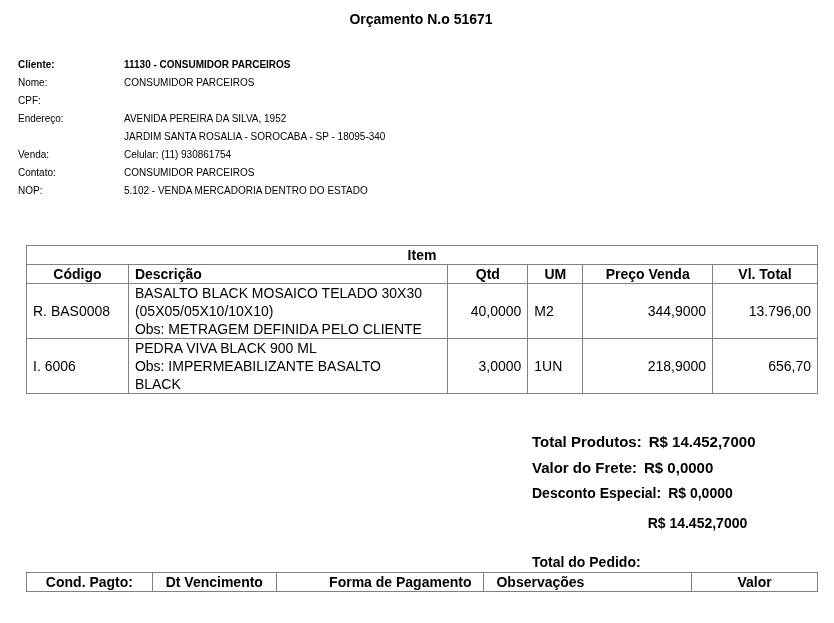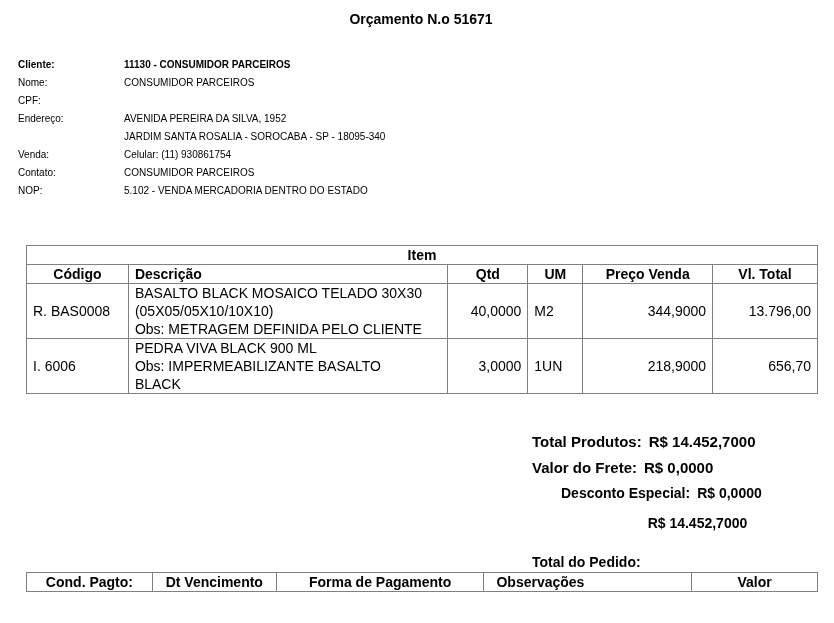--- a/index.html
+++ b/index.html
@@ -16,21 +16,21 @@
   .items td, .items th { border:1px solid #808080; padding:0 6px; font-size:14px; line-height:18px; }
   .items th { font-weight:bold; height:18px;margin-top:35px; }
   .items td { vertical-align:middle; }
   .num { text-align:right; }
   .ctr { text-align:center; }
   .totals { position:absolute; left:532px; top:432px; width:288px; }
   .tot-row { display:flex; justify-content:flex-start; font-weight:bold;gap:7px; }
   .tot-row.r1 { height:26px; line-height:20px; font-size:15px; }
   .tot-row.r2 { height:25px; line-height:20px; font-size:15px; }
   .tot-row.r3 { height:26px; line-height:20px; font-size:14px; }
-  .tot-row.r3 .lbl { font-weight:bold;margin-left:29px; }
+  .tot-row.r3 .lbl { font-weight:bold; }
   .tot-row.r4 { height:28px; line-height:28px; }
   .tot-row.r4 .lbl { font-size:14px;margin-top:39px; }
   .tot-row.r4 .val { font-size:14px; }
   .pay { left:26px; top:572px; width:792px; }
   .pay td, .pay th { border:1px solid #808080; padding:0 12px; font-size:14px; line-height:18px; height:18px; }
   .pay th { font-weight:bold; }
 </style>
 </head>
 <body>
 
@@ -143,18 +143,18 @@
     <col style="width:126px">
       <col style="width:124px">
       <col style="width:208px">
     <col style="width:208px">
       <col style="width:126px">
   </colgroup>
   <tbody>
       <tr>
     <th class="ctr">Cond. Pagto:</th>
     <th class="ctr">Dt Vencimento</th>
-    <th style="text-align:center">Forma de Pagamento</th>
+    <th style="text-align:right">Forma de Pagamento</th>
     <th style="text-align:left">Observações</th>
     <th class="ctr">Valor</th>
   </tr>
 </tbody>
   </table>
 
 </body></html>

